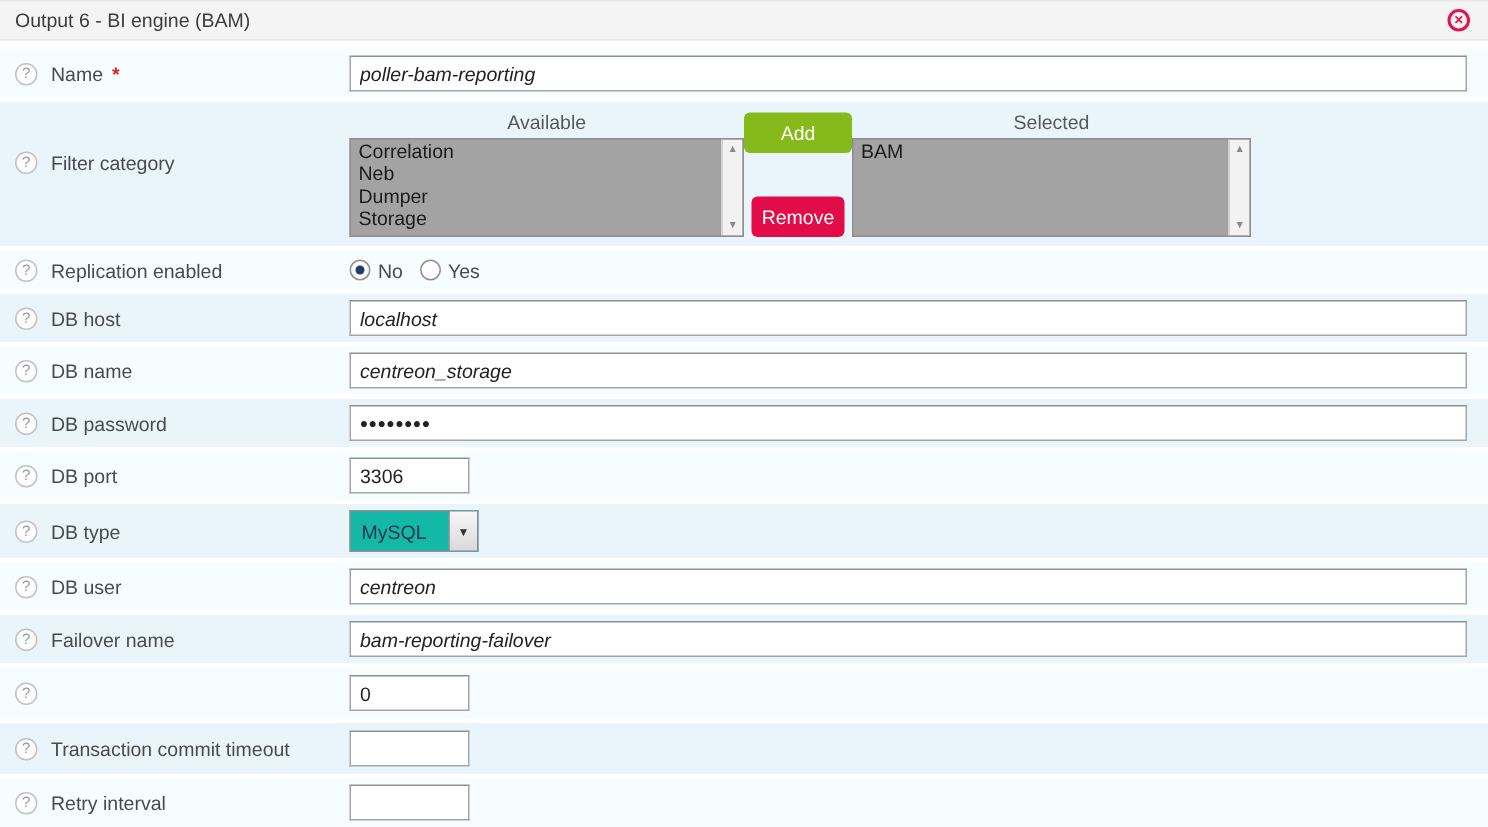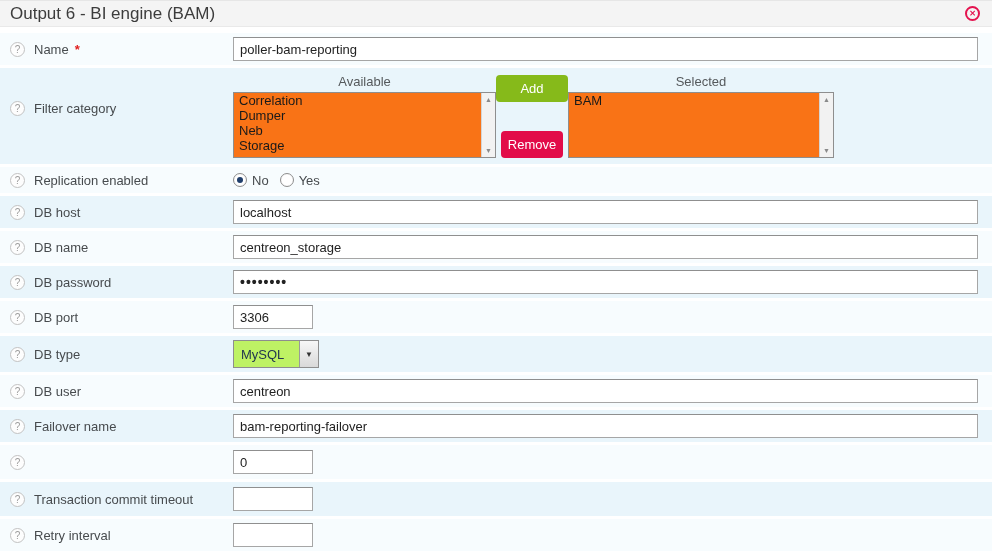--- a/index.html
+++ b/index.html
@@ -3,21 +3,21 @@
 <meta charset="utf-8">
 <style>
   * { margin:0; padding:0; box-sizing:border-box; }
   html,body { background:#fff; }
   body { font-family:"Liberation Sans", sans-serif; font-size:13px; color:#474b4e; width:992px; }
   .panel { width:992px; }
 
   
   .hdr { height:27px; background:#f4f4f4; border-top:1px solid #e6e6e6; border-bottom:1px solid #e9e9e9;
          display:flex; align-items:center; justify-content:space-between; padding:0 12px 0 10px; }
-  .hdr-title { color:#3c3c3c; font-size:17px; }
+  .hdr-title { color:#3c3c3c; font-size:13px; }
   .close-ic { width:15px; height:15px; border:2px solid #e4134f; border-radius:50%; color:#e4134f;
               display:flex; align-items:center; justify-content:center; font-size:8px; font-weight:bold;
               cursor:pointer; line-height:1; }
 
   
   .form { padding-top:6px; }
   .row { display:flex; align-items:center; margin-bottom:3px; padding:4px 0; min-height:31px; }
   .row.light { background:#f7fcfe; }
   .row.blue  { background:#e9f5fb; }
   .row.tall  { align-items:flex-start; padding:5px 0 6px 0; }
@@ -28,47 +28,47 @@
            background:#fdfdfd; color:#9b9b9b; font-size:10px; display:flex; align-items:center;
            justify-content:center; margin-right:9px; cursor:pointer; }
   .lbl { color:#474b4e; }
   .req { color:#e02020; font-weight:bold; margin-left:6px; }
 
   .cell-value { flex:1; display:flex; align-items:center; padding-right:14px; }
 
   
   input.txt { height:24px; border:1px solid #a6a6a6; border-top-color:#8f8f8f; background:#fff;
               font-family:"Liberation Sans", sans-serif; font-size:13px; color:#222; padding:0 6px; outline:none; }
-  input.full { width:100%; }
+  input.full { width:100%;font-style:italic; }
   input.small { width:80px; }
   input.pwd { font-size:14px; letter-spacing:1px; font-weight:bold; }
 
   
   .radio-group { display:flex; align-items:flex-start; gap:5px; }
   .radio { width:14px; height:14px; border:1px solid #8e8e8e; border-radius:50%;
            background:radial-gradient(#ffffff 55%, #e8e8e8); display:inline-flex; align-items:center;
            justify-content:center; cursor:pointer; }
   .radio .dot { width:6px; height:6px; border-radius:50%; background:#1f3e6b; display:none; }
   .radio.checked .dot { display:block; }
   .radio-label { color:#474b4e; margin-right:6px; }
 
   
-  .select { width:86px; height:28px; border:1px solid #8e8e8e; background:#bef264; display:flex;
+  .select { width:86px; height:28px; border:1px solid #8e8e8e; background:#14b8a6; display:flex;
             align-items:center; justify-content:space-between; cursor:pointer;text-align:right; }
   .sel-text { padding-left:7px; color:#23364f; }
   .sel-btn { width:19px; height:100%; border-left:1px solid #9a9a9a; display:flex; align-items:center;
              justify-content:center; background:linear-gradient(#f7f7f7,#d9d9d9); color:#333; font-size:8px; }
 
   
   .dual { display:flex; align-items:stretch; }
   .dl-col { display:flex; flex-direction:column; }
   .dl-col.avail { width:263px; }
   .dl-col.sel { width:266px; }
   .dl-title { color:#55595c; text-align:center; height:19px; line-height:17px; }
-  .listbox { position:relative; border:1px solid #8e8e8e; background:#f97316; height:66px; overflow:hidden; }
+  .listbox { position:relative; border:1px solid #8e8e8e; background:#a3a3a3; height:66px; overflow:hidden; }
   .opt { font-size:13px; color:#1a1a1a; line-height:15px; padding-left:5px; cursor:pointer; }
   .sb { position:absolute; top:0; right:0; bottom:0; width:14px; background:#f2f2f2;
         border-left:1px solid #d4d4d4; cursor:pointer; }
   .sb span { position:absolute; left:0; right:0; text-align:center; font-size:7px; color:#8a8a8a; }
   .sb .up { top:3px; } .sb .dn { bottom:3px; }
 
   .dl-btns { width:72px; display:flex; flex-direction:column; align-items:center;
              justify-content:space-between; padding:2px 0 0 0; }
   .btn { border:none; border-radius:4px; color:#fff; font-family:"Liberation Sans", sans-serif;
          font-size:13px; padding:6px 24px; cursor:pointer; }
@@ -102,22 +102,22 @@
       <div class="cell-label">
         <span class="qicon">?</span>
         <span class="lbl">Filter category</span>
       </div>
       <div class="cell-value">
         <div class="dual">
           <div class="dl-col avail">
             <div class="dl-title">Available</div>
             <div class="listbox">
               <div class="opt">Correlation</div>
+              <div class="opt">Neb</div>
               <div class="opt">Dumper</div>
-              <div class="opt">Neb</div>
               <div class="opt">Storage</div>
               <div class="sb">
                 <span class="up">▲</span>
                 <span class="dn">▼</span>
               </div>
             </div>
           </div>
           <div class="dl-btns">
             <button class="btn btn-add">Add</button>
             <button class="btn btn-remove">Remove</button>

